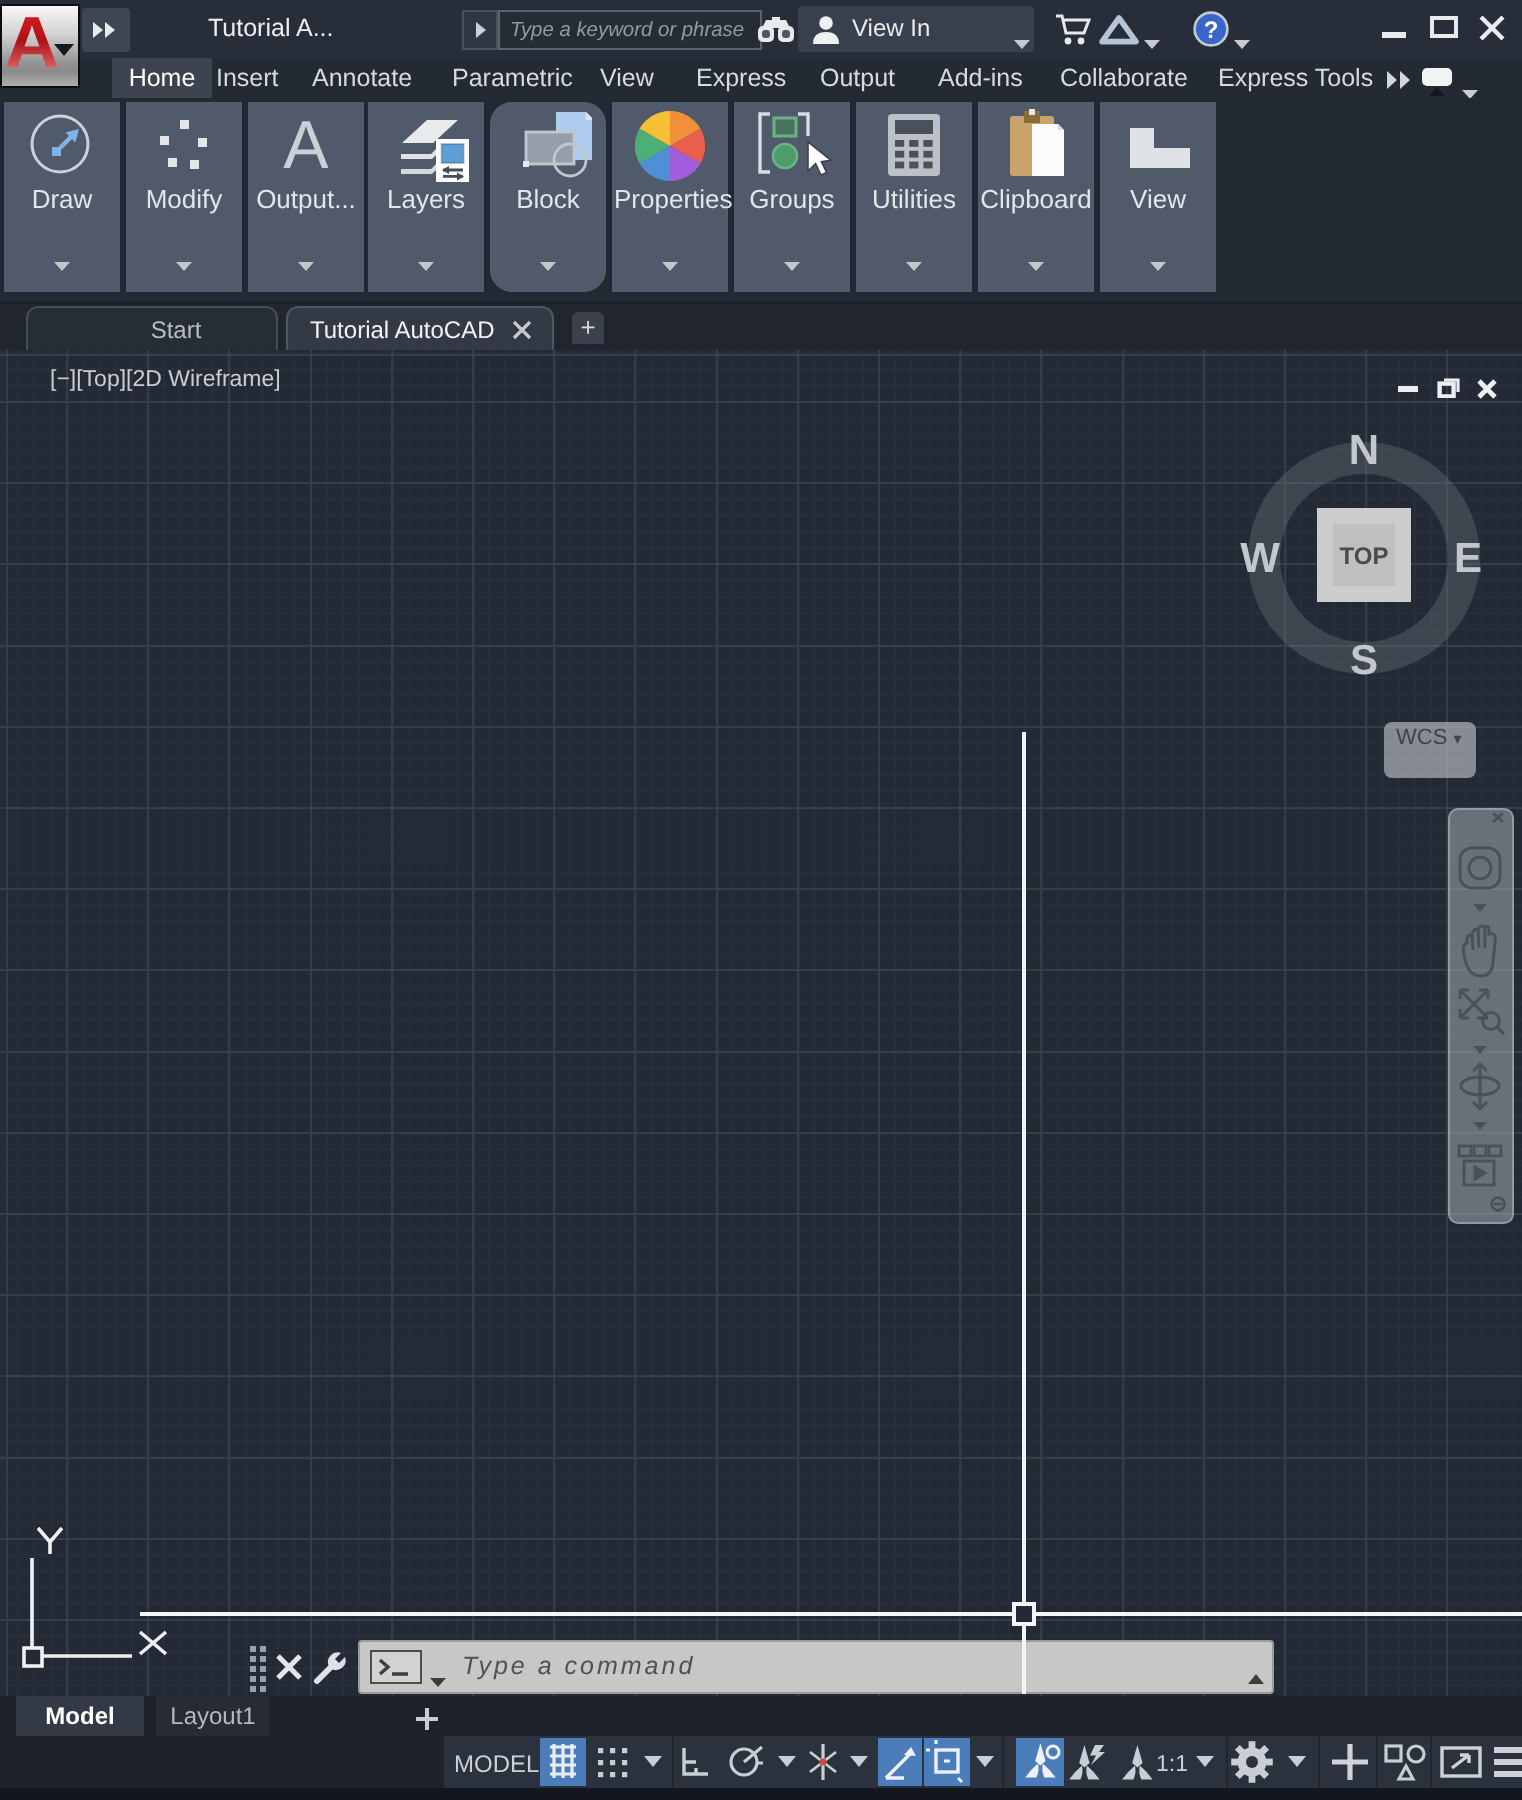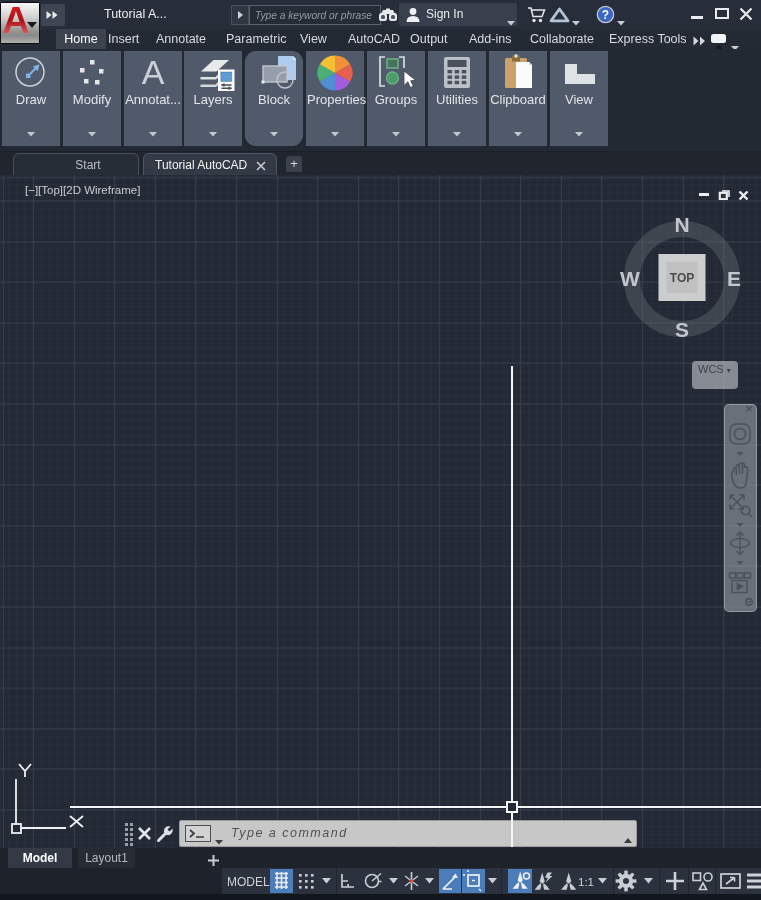--- a/index.html
+++ b/index.html
@@ -89,21 +89,21 @@
     <rect x="1" y="6" width="8" height="8" rx="2.5" fill="#e7eaed"></rect>
         <rect x="11" y="6" width="8" height="8" rx="2.5" fill="#e7eaed"></rect>
     <rect x="3" y="8" width="4" height="4" rx="1.5" fill="#50565f"></rect>
         <rect x="13" y="8" width="4" height="4" rx="1.5" fill="#50565f"></rect>
   </svg></div>
   <div class="abs" id="signin"></div>
   <div class="abs" style="left:405px;top:6px;"><svg width="16" height="17">
     <circle cx="8" cy="5.5" r="3.4" fill="#eef0f2"></circle>
     <path d="M1.5 16 Q1.5 10 8 10 Q14.5 10 14.5 16 Z" fill="#eef0f2"></path>
   </svg></div>
-  <div class="abs" id="signin-txt">Sign In</div>
+  <div class="abs" id="signin-txt">View In</div>
   <div class="abs" style="left:506px;top:12px;"><svg width="10" height="6">
         <path d="M1 1 L5 5.5 L9 1 Z" fill="#c8ccd2"></path>
       </svg></div>
   <div class="abs" style="left:527px;top:6px;"><svg width="19" height="18">
     <path d="M1 2 L4 2 L6 10.5 L15 10.5 L17.5 4 L4.7 4" stroke="#e6e9ec" stroke-width="1.5" fill="none"></path>
     <circle cx="7" cy="14.5" r="1.7" fill="#e6e9ec"></circle>
         <circle cx="13.5" cy="14.5" r="1.7" fill="#e6e9ec"></circle>
   </svg></div>
   <div class="abs" style="left:549px;top:7px;"><svg width="21" height="16">
     <path d="M10.5 2 L19 13.8 L2 13.8 Z" stroke="#b6c4d8" stroke-width="2.8" stroke-linejoin="round" fill="none"></path>
@@ -121,21 +121,21 @@
   <div class="abs" style="left:691px;top:16px;width:12px;height:2.5px;background:#e9ebee;"></div>
   <div class="abs" style="left:715px;top:8px;width:14px;height:11px;border:2px solid #e9ebee;"></div>
   <div class="abs" style="left:739px;top:7px;"><svg width="14" height="14">
         <path d="M1.5 1.5 L12.5 12.5 M12.5 1.5 L1.5 12.5" stroke="#e9ebee" stroke-width="2.2"></path>
       </svg></div>
   <div class="menu-it" id="mi-home" style="top:29px;">Home</div>
   <div class="menu-it" style="top:29px;left:108px;">Insert</div>
   <div class="menu-it" style="top:29px;left:156px;">Annotate</div>
   <div class="menu-it" style="top:29px;left:226px;">Parametric</div>
   <div class="menu-it" style="top:29px;left:300px;">View</div>
-  <div class="menu-it" style="top:29px;left:348px;">AutoCAD</div>
+  <div class="menu-it" style="top:29px;left:348px;">Express</div>
   <div class="menu-it" style="top:29px;left:410px;">Output</div>
   <div class="menu-it" style="top:29px;left:469px;">Add-ins</div>
   <div class="menu-it" style="top:29px;left:530px;">Collaborate</div>
   <div class="menu-it" style="top:29px;left:609px;">Express Tools</div>
   <div class="abs" style="left:692px;top:33px;"><svg width="16" height="12">
         <path d="M1.5 1.5 L6.5 6 L1.5 10.5 Z M8 1.5 L13 6 L8 10.5 Z" fill="#d3d6da"></path>
       </svg></div>
   <div class="abs" style="left:711px;top:34px;width:15px;height:9px;background:#f2f3f4;border-radius:2.5px;"></div>
   <div class="abs" style="left:714px;top:36px;"><svg width="9" height="6">
         <path d="M0.5 5 L4.5 0.5 L8.5 5 Z" fill="#14181e"></path>
@@ -172,21 +172,21 @@
       <div class="parrow"><svg width="10" height="6">
             <path d="M1 1 L5 5.5 L9 1 Z" fill="#c3c7cd"></path>
           </svg></div>
     </div>
     <div class="panel" style="left:124px;">
       <div class="picon">
           <svg width="34" height="36">
             <text x="17" y="29" font-size="34" fill="#ccd0d6" text-anchor="middle" font-family="Liberation Sans">A</text>
           </svg>
         </div>
-      <div class="plabel">Annotat...</div>
+      <div class="plabel">Output...</div>
       <div class="parrow"><svg width="10" height="6">
             <path d="M1 1 L5 5.5 L9 1 Z" fill="#c3c7cd"></path>
           </svg></div>
     </div>
     <div class="panel" style="left:184px;">
       <div class="picon">
           <svg width="50" height="38">
         <polygon points="13,17.5 28.5,17.5 41,6 25.5,6" fill="#e9eaec"></polygon>
         <polygon points="12.5,25.5 28,25.5 36.5,17.5 33,17.5 27.5,23 12.5,23" fill="#dfe1e4"></polygon>
         <polygon points="12.5,33 28,33 36.5,25 33,25 27.5,30.5 12.5,30.5" fill="#d4d7db"></polygon>

